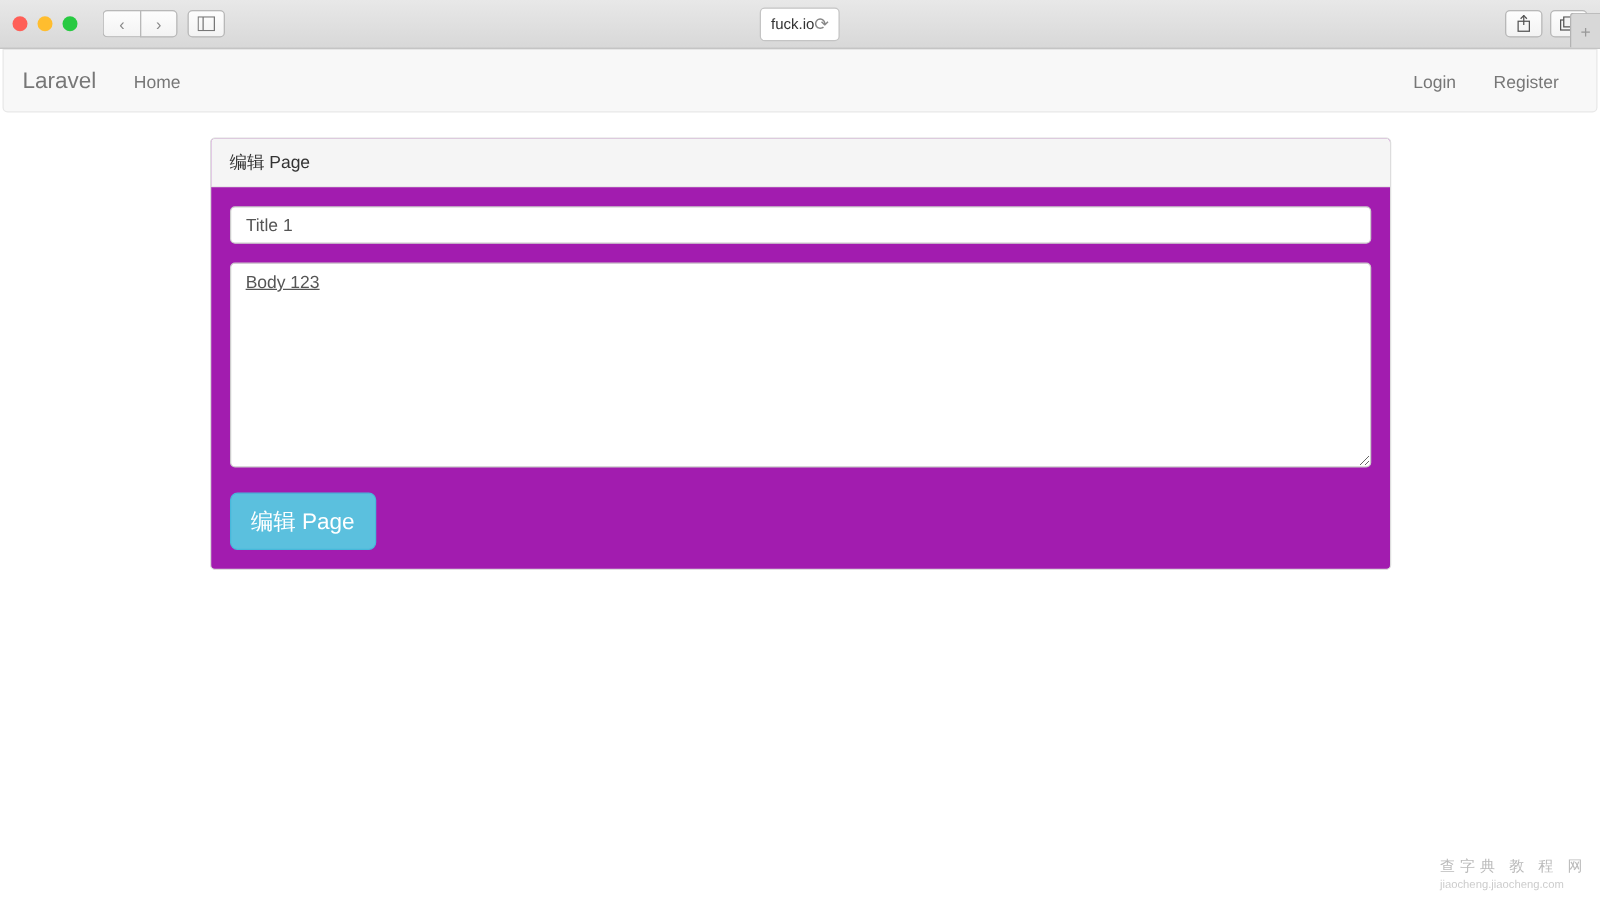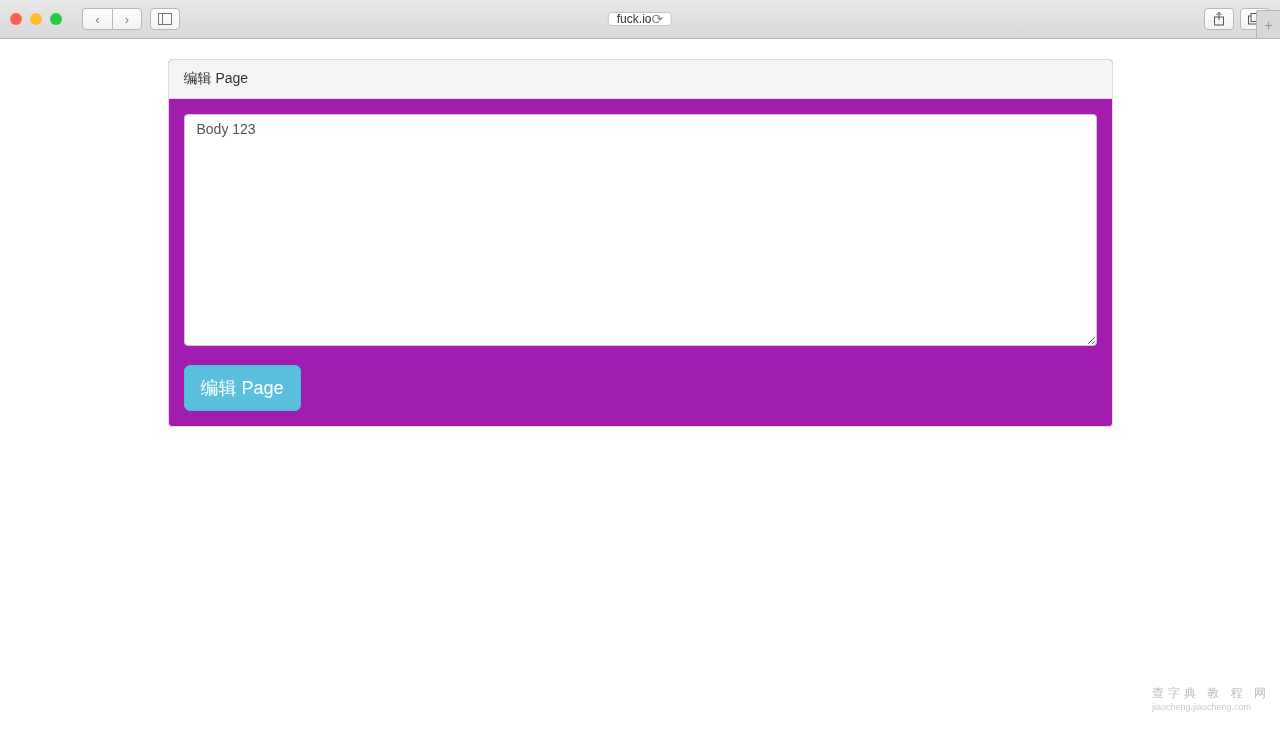--- a/index.html
+++ b/index.html
@@ -63,21 +63,21 @@
       border: 1px solid #b8b8b8;
       border-radius: 4px;
       margin-left: 8px;
       display: flex;
       align-items: center;
       justify-content: center;
     }
     .address-bar {
       flex: 1;
       max-width: 520px;
-      height: 14px;
+      height: 27px;
       background: #fff;
       border: 1px solid #c4c4c4;
       border-radius: 4px;
       margin: 0 auto;
       display: flex;
       align-items: center;
       justify-content: center;
       font-size: 12px;
       color: #333;
       position: absolute;
@@ -186,22 +186,23 @@
       color: #555;
       background: #fff;
       border: 1px solid #ccc;
       border-radius: 4px;
       font-family: inherit;
     }
     .form-group {
       margin-bottom: 15px;
     }
     textarea.form-control {
-      height: 232px;
+      height: 164px;
       resize: vertical;
+      text-decoration: underline;
     }
     .btn-info {
       background: #5bc0de;
       border: 1px solid #46b8da;
       color: #fff;
       padding: 10px 16px;
       font-size: 18px;
       border-radius: 6px;
       cursor: pointer;
       font-family: inherit;
@@ -263,26 +264,37 @@
         <rect x="3" y="0.5" width="10" height="8" fill="#f3f3f3" stroke="#555" stroke-width="1"></rect>
       </svg>
     </div>
   </div>
   <div class="new-tab-btn">
       <span>+</span>
     </div>
 </div>
 
 <div class="page">
+  <nav class="navbar">
+    <a class="navbar-brand">Laravel</a>
+    <a class="nav-link">Home</a>
+    <div class="navbar-right">
+      <a class="nav-link">Login</a>
+      <a class="nav-link">Register</a>
+    </div>
+  </nav>
 
   <div class="container">
     <div class="panel">
       <div class="panel-heading">编辑 Page</div>
       <div class="panel-body">
         <div class="form-group">
+          <input type="text" class="form-control" value="Title 1" style="">
+        </div>
+        <div class="form-group">
           <textarea class="form-control" style="">Body 123</textarea>
         </div>
         <button class="btn-info">编辑 Page</button>
       </div>
     </div>
   </div>
 </div>
 
 <div class="watermark">
   <div>查字典 教 程 网</div>

